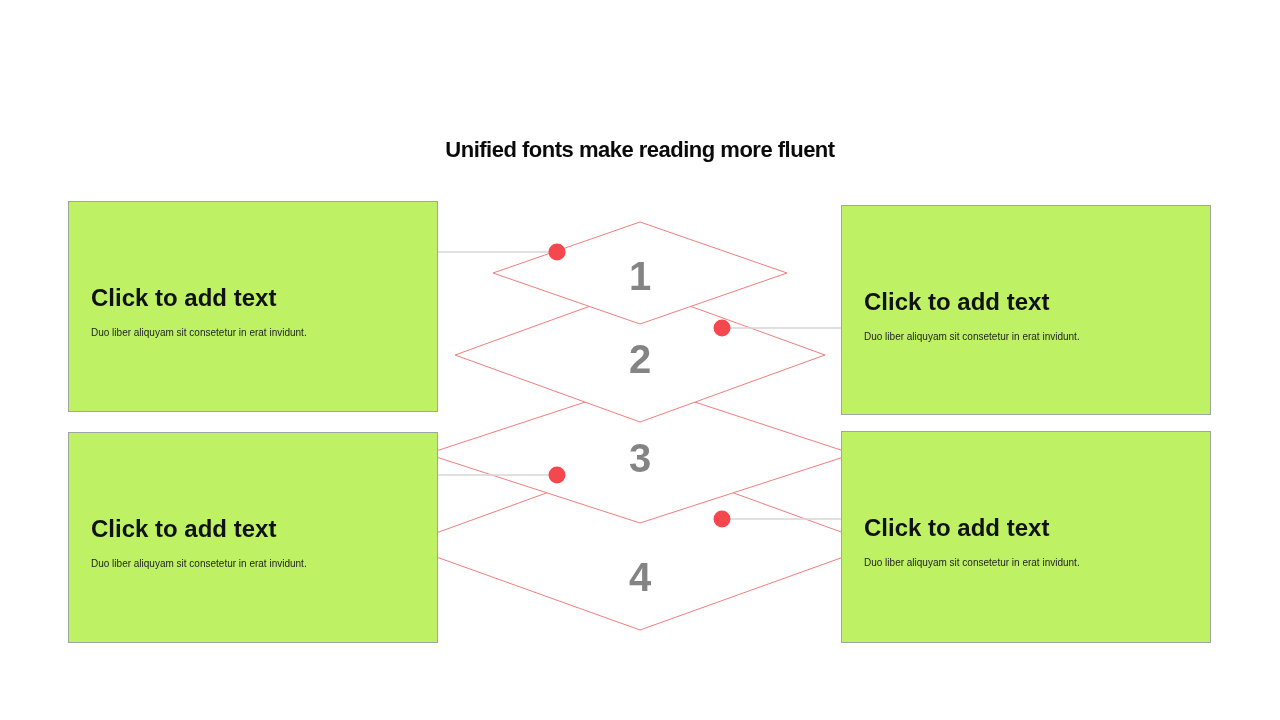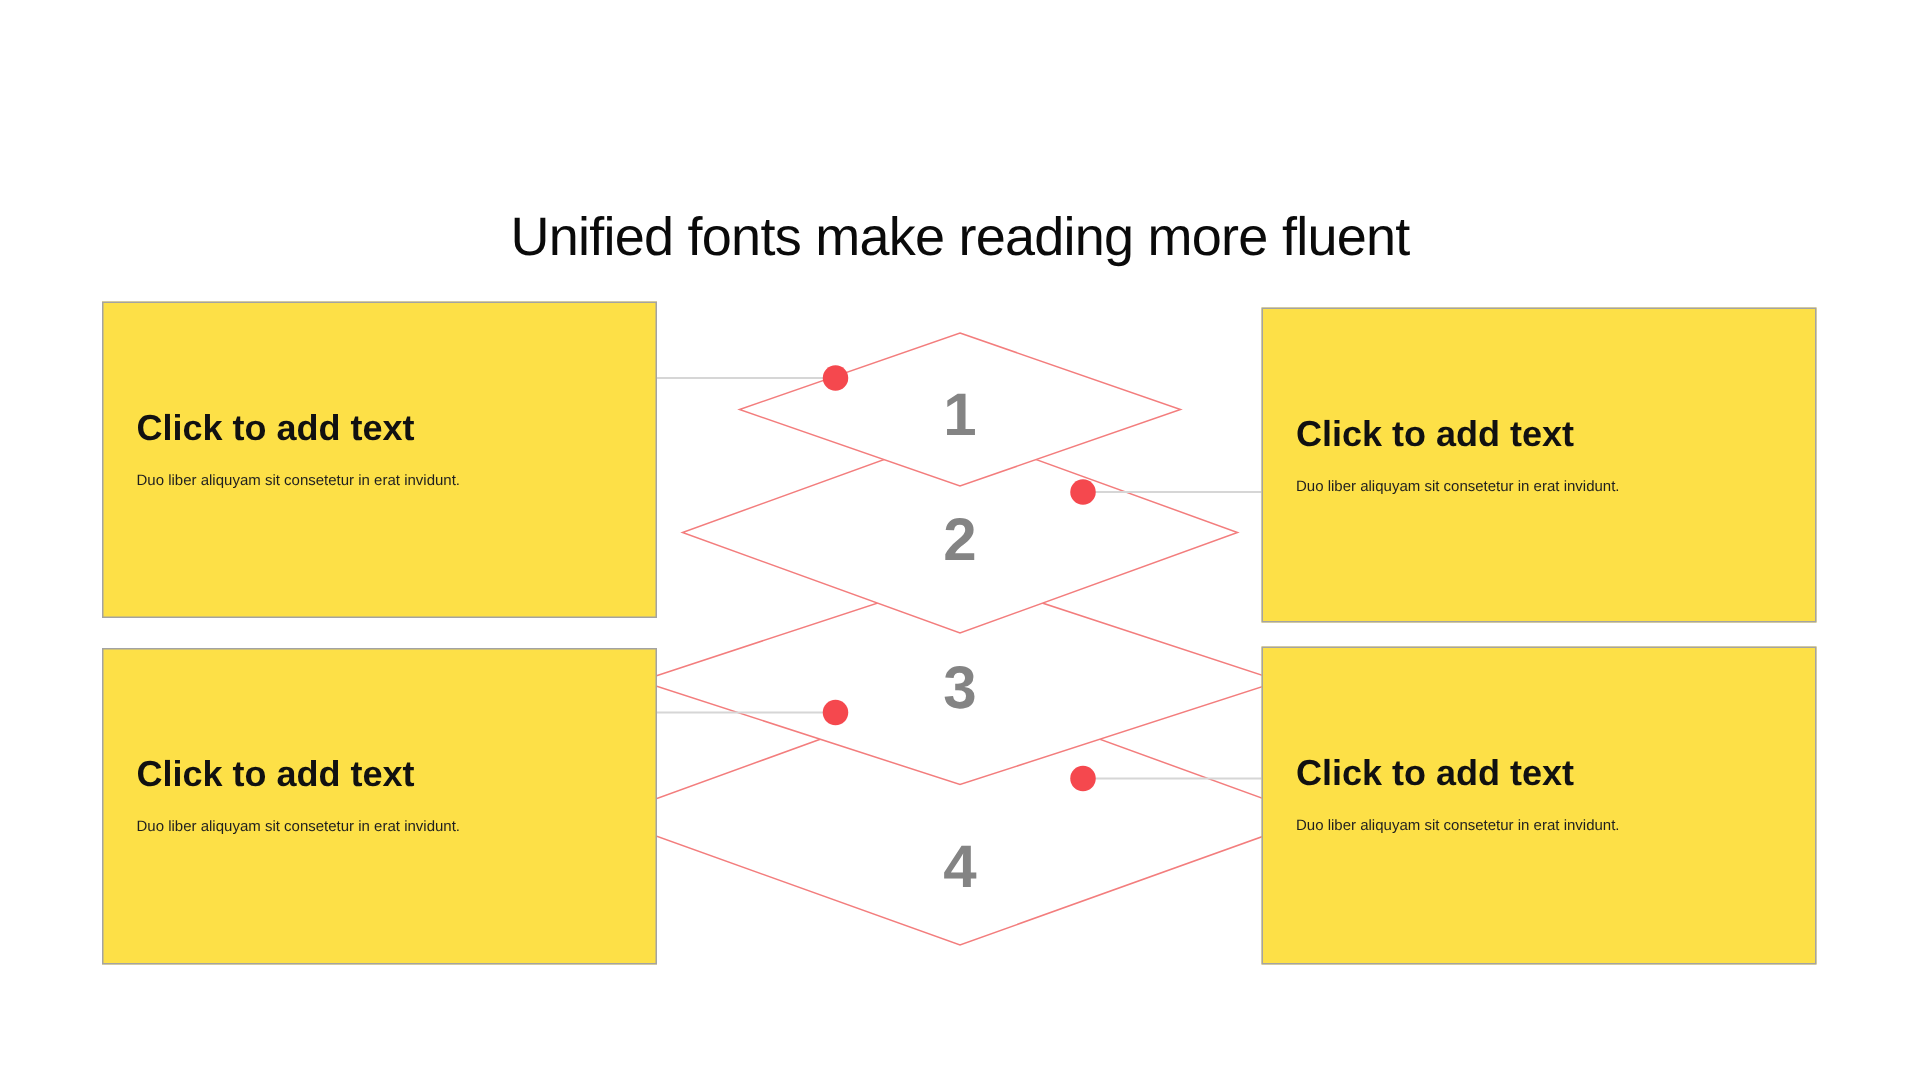--- a/index.html
+++ b/index.html
@@ -9,22 +9,22 @@
     height: 720px;
     background: #ffffff;
     overflow: hidden;
     font-family: "Liberation Sans", sans-serif;
   }
   .slide-title {
     position: absolute;
     left: 0; top: 137px;
     width: 1280px;
     text-align: center;
-    font-size: 36px;
-    font-weight: normal;
+    font-size: 22px;
+    font-weight: bold;
     letter-spacing: -0.5px;
     color: #0a0a0a;
   }
   #diagram-svg {
     position: absolute;
     left: 0; top: 0;
     width: 1280px; height: 720px;
   }
   .diamond {
     fill: #ffffff;
@@ -38,24 +38,24 @@
     font-weight: bold;
     text-anchor: middle;
   }
   .connector {
     stroke: #d6d6d6;
     stroke-width: 1.4;
   }
   .dot { fill: #f5484e; }
   .text-box {
     position: absolute;
-    background: #fde047;
+    background: #bef264;
     border: 1px solid #a3a3a3;
     box-sizing: border-box;
-    padding: 0 22px;
+    padding: 12px 22px;
   }
   .text-box h2 {
     margin: 70px 0 0 0;
     font-size: 24px;
     font-weight: bold;
     color: #111111;
     letter-spacing: 0;
   }
   .text-box p {
     margin: 10px 0 0 0;

